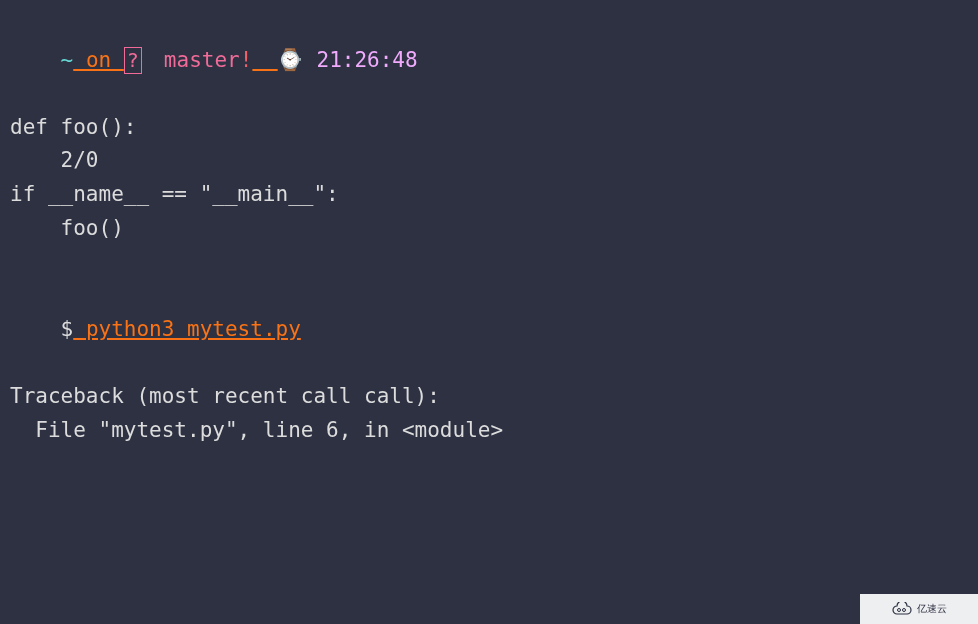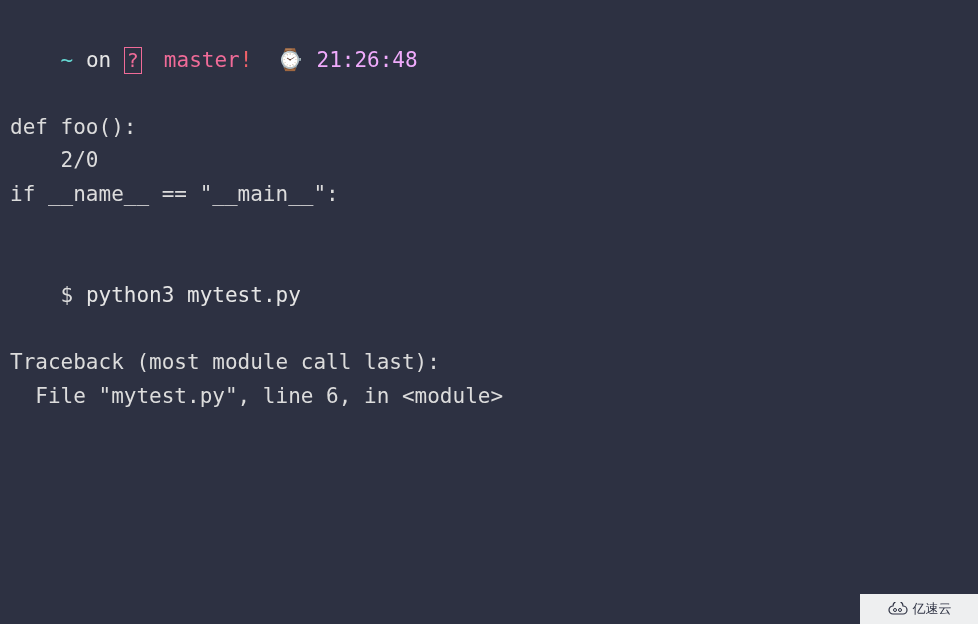--- a/index.html
+++ b/index.html
@@ -12,21 +12,21 @@
     line-height: 1.6;
     color: #dcdcdc;
     overflow: hidden;
     position: relative;
   }
   .terminal {
     padding: 10px 10px 10px 10px;
   }
   .line { white-space: pre; }
   .cyan { color: #66d9d4; }
-  .white { color: #e5e5e5; }
+  .white { color: #f97316; text-decoration: underline; }
   .pinkbox {
     color: #f06b98;
     border: 1px solid #f06b98;
     padding: 0 2px;
     display: inline-block;
     line-height: 1.25;
     vertical-align: middle;
     font-size: 20px;
   }
   .pink { color: #f06b98; margin-left: 22px; }
@@ -36,21 +36,21 @@
   .gap { height: 34px; }
   .watermark {
     position: absolute;
     right: 0;
     bottom: 0;
     width: 118px;
     height: 30px;
     background: rgba(255,255,255,0.92);
     color: #2d3142;
     font-family: sans-serif;
-    font-size: 13px;
+    font-size: 10px;
     display: flex;
     align-items: center;
     justify-content: center;
     gap: 4px;
   }
   .watermark svg { flex-shrink: 0; }
 </style>
 </head>
 <body>
 
@@ -59,29 +59,30 @@
   <div class="line">
     <span class="cyan">~</span><span class="white"> on </span><span class="pinkbox">?</span><span class="pink">master</span><span class="red">!</span><span class="white">  </span><span>⌚</span><span> </span><span class="time">21:26:48</span>
   </div>
 
 
   <div class="line"></div>
   <div class="line">def foo():</div>
   <div class="line">    2/0</div>
   <div class="line"></div>
   <div class="line">if __name__ == "__main__":</div>
+  <div class="line">    foo()</div>
 
   <div class="gap"></div>
 
 
   <div class="line">
     <span class="prompt">$</span><span class="white"> python3 mytest.py</span>
   </div>
 
-  <div class="line">Traceback (most module call last):</div>
+  <div class="line">Traceback (most recent call call):</div>
   <div class="line">  File "mytest.py", line 6, in &lt;module&gt;</div>
 
 </div>
 
 <div class="watermark">
   <svg width="22" height="14" viewBox="0 0 22 14">
     <path d="M6 12 A4 4 0 1 1 6 4 A5 5 0 0 1 16 4 A4 4 0 1 1 16 12 Z" fill="none" stroke="#2d3142" stroke-width="1.2"></path>
     <circle cx="8" cy="8" r="1.5" fill="none" stroke="#2d3142" stroke-width="1"></circle>
     <circle cx="13" cy="8" r="1.5" fill="none" stroke="#2d3142" stroke-width="1"></circle>
   </svg>

